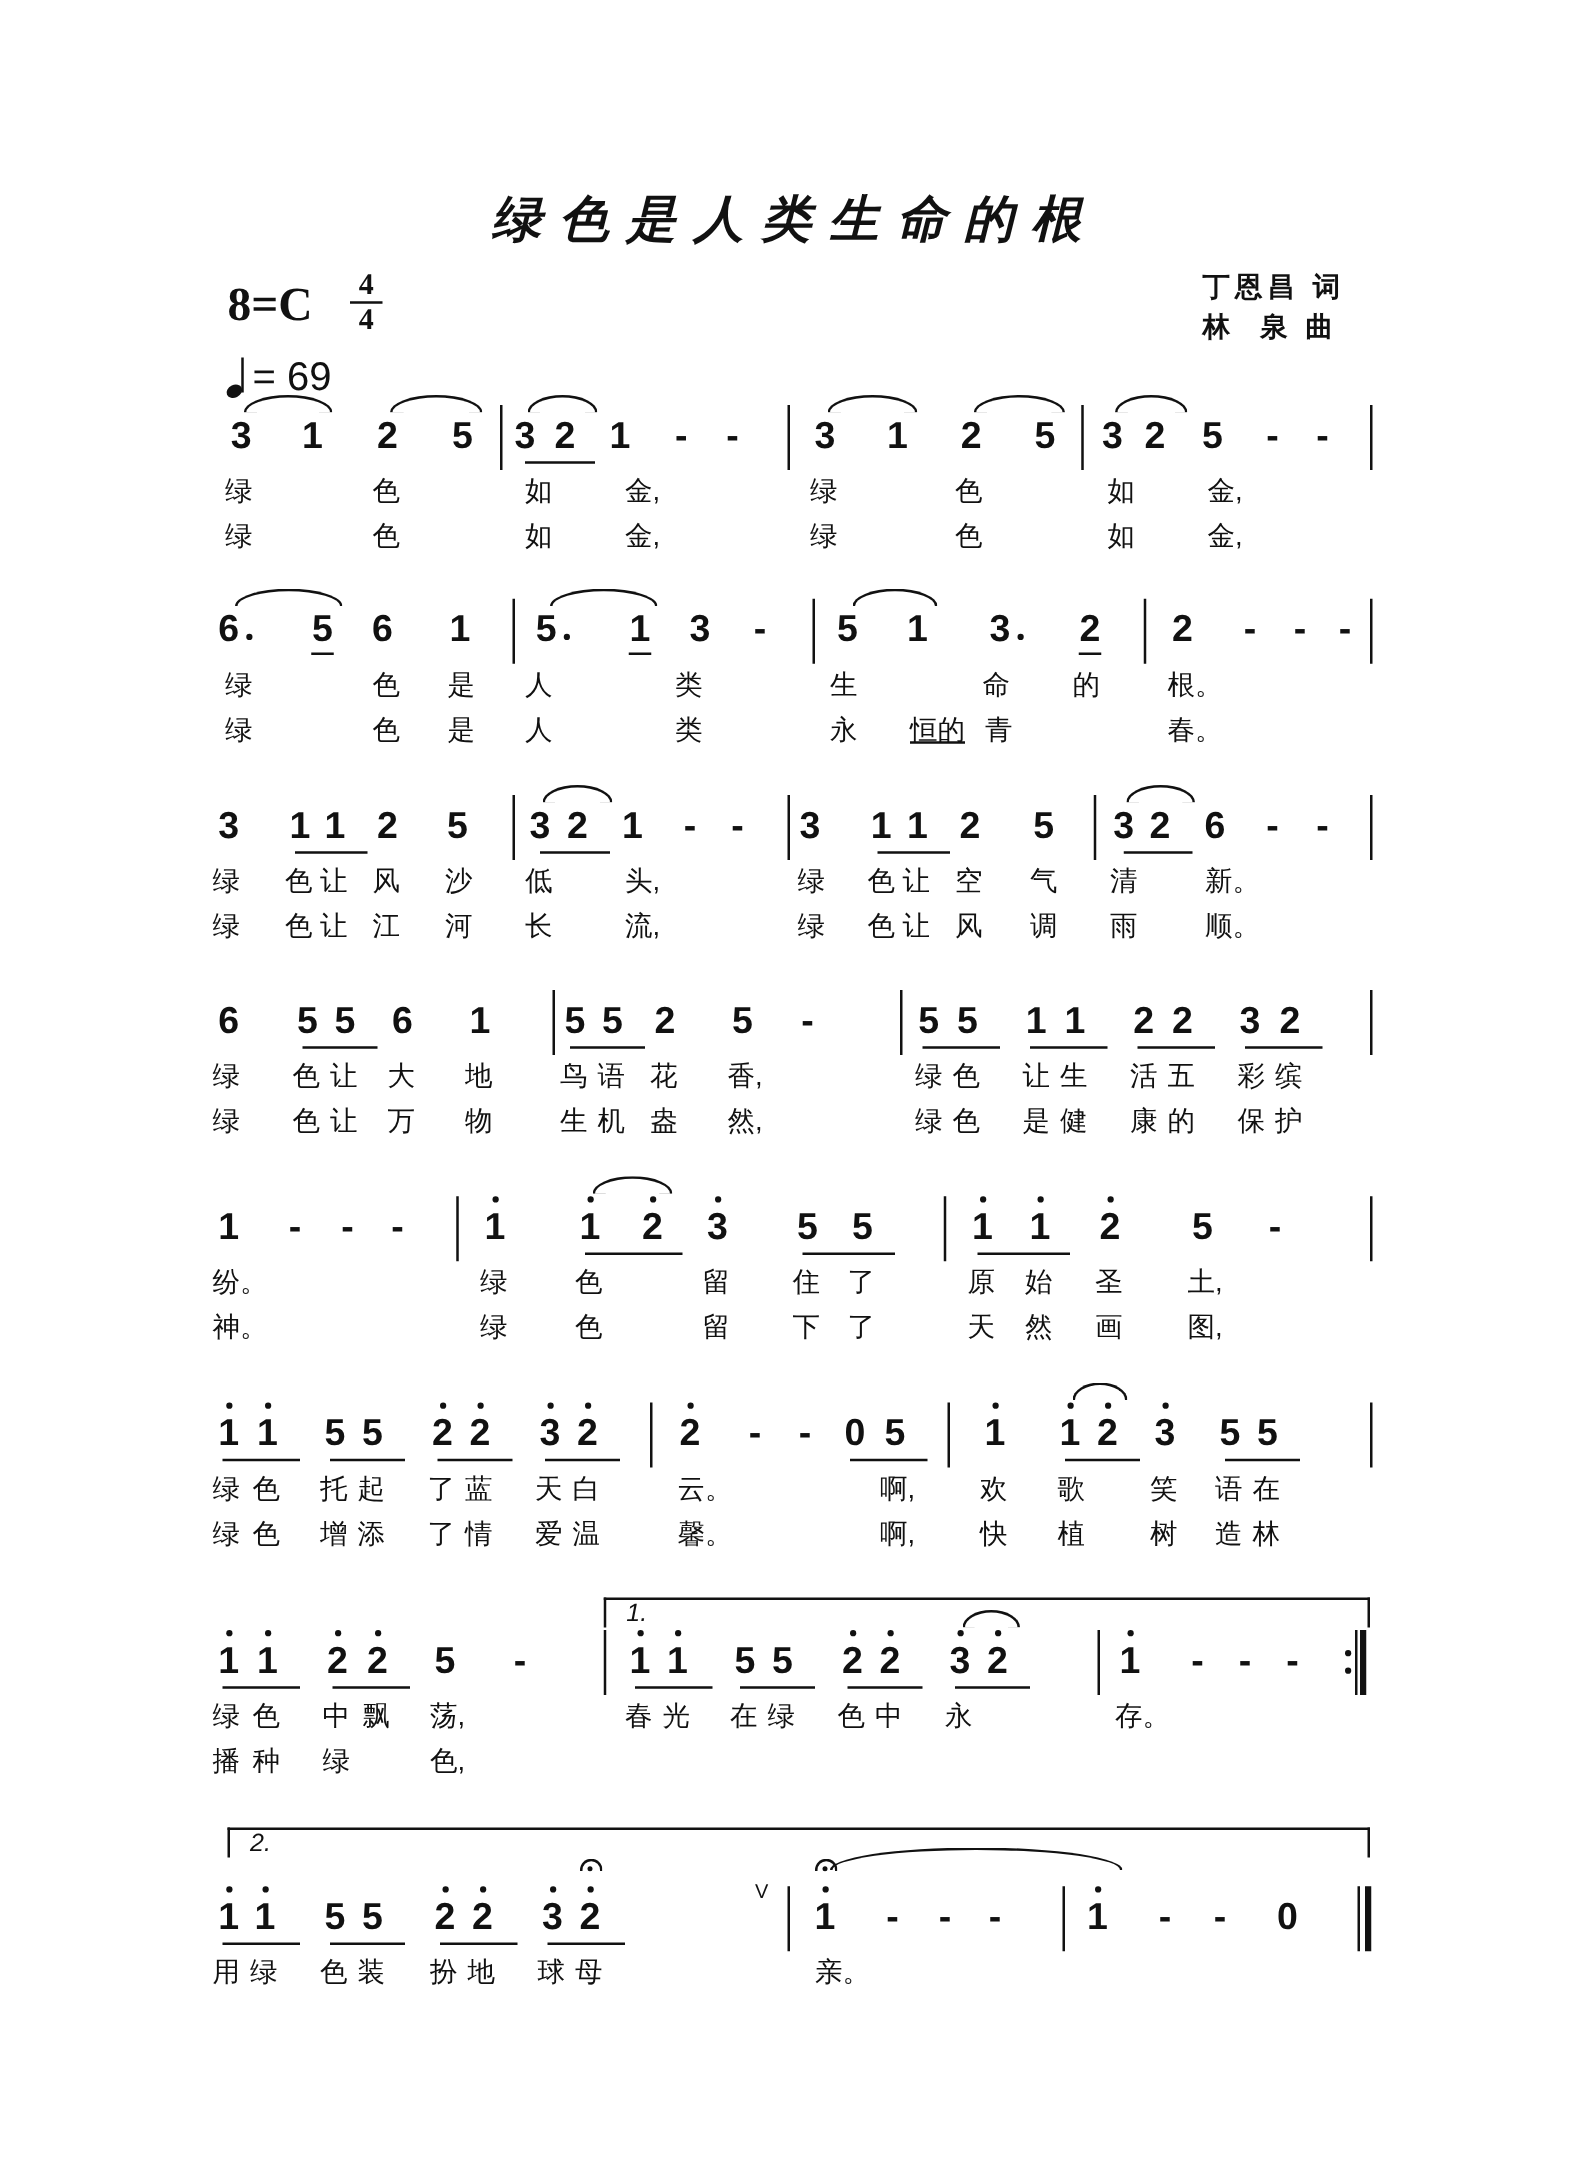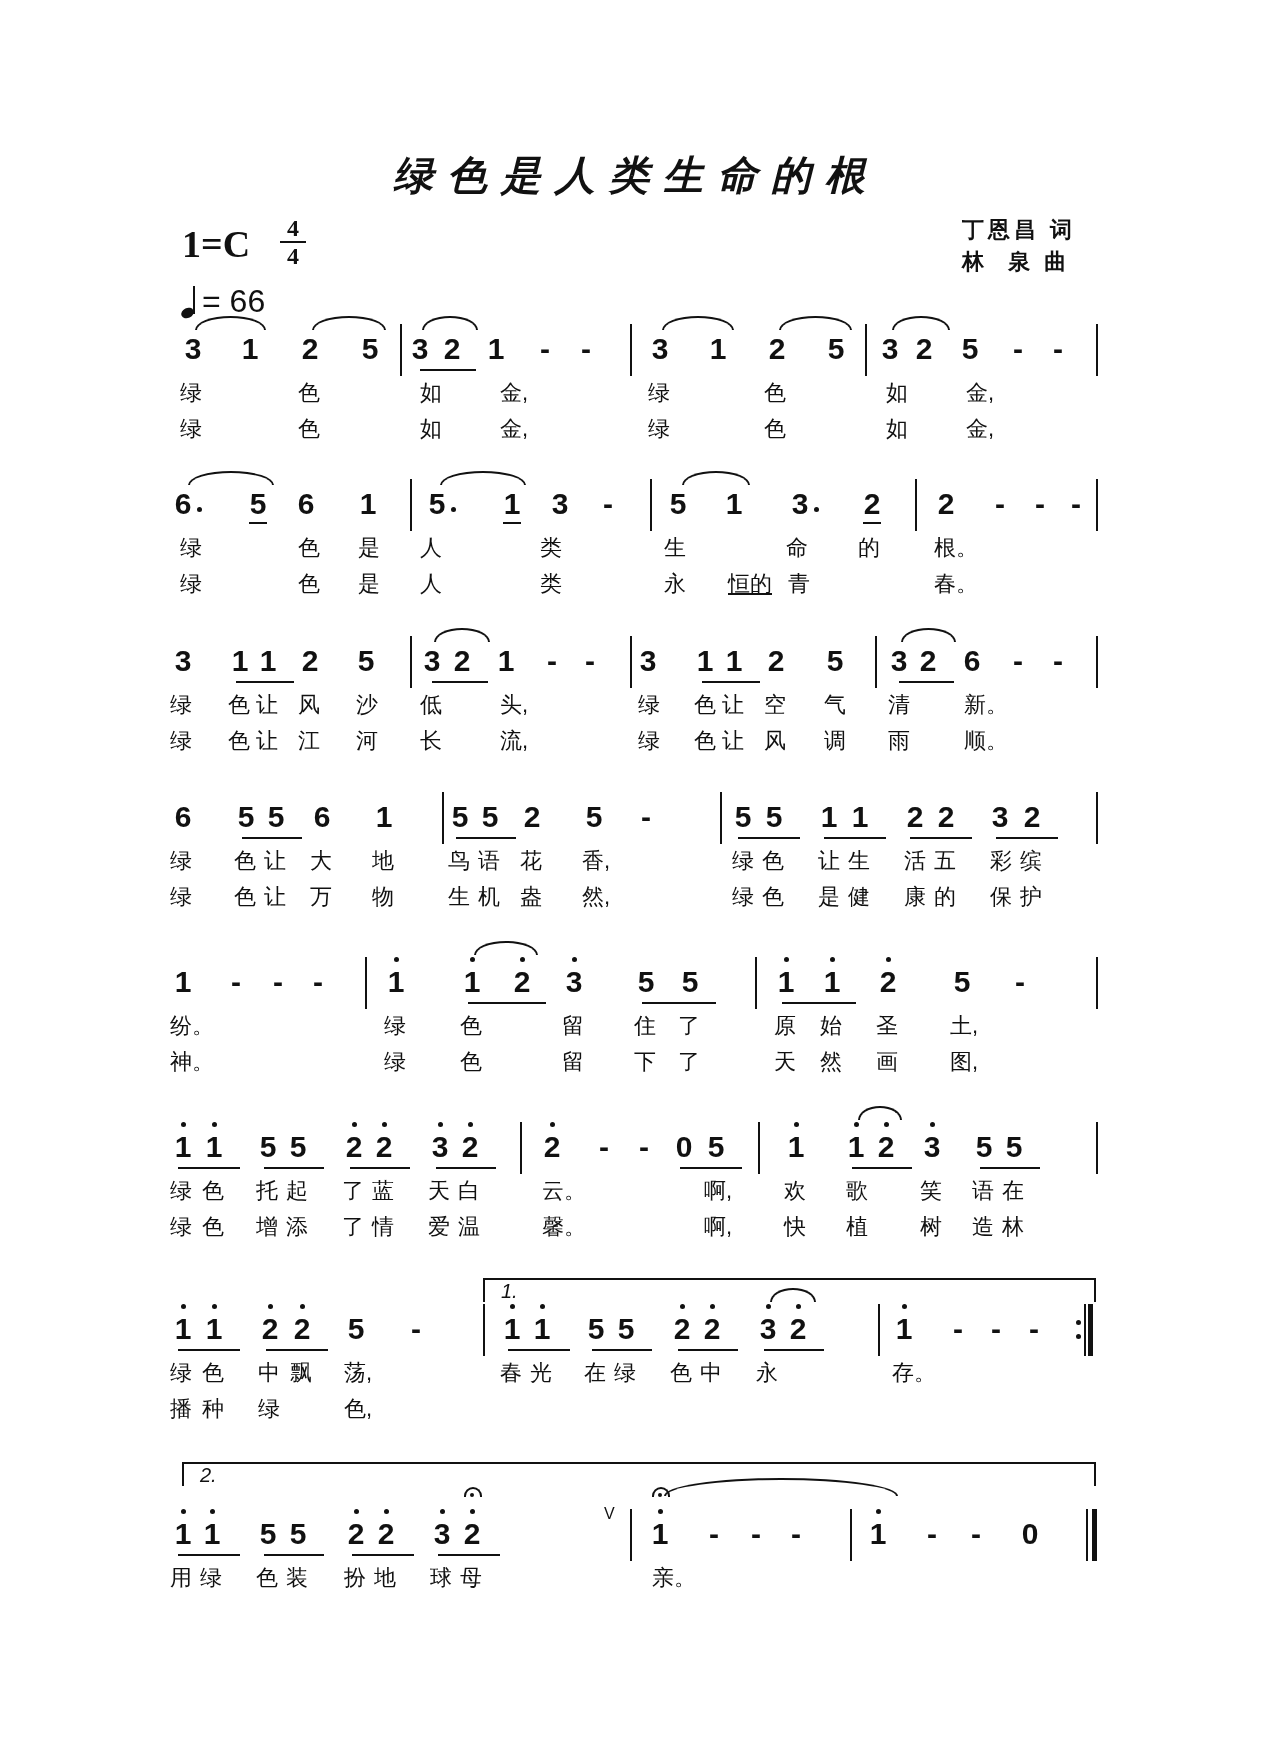--- a/index.html
+++ b/index.html
@@ -28,28 +28,28 @@
   .volta-label{font-style:italic;font-size:20px;}
   .fermata{width:14px;height:8px;border:2px solid #111;border-bottom:none;border-radius:10px 10px 0 0;}
   .fermata-dot{width:4px;height:4px;border-radius:50%;background:#111;}
   .breath{font-size:16px;}
   .repeat-dot{width:5px;height:5px;border-radius:50%;background:#111;}
 </style>
 </head>
 <body>
 
 <div class="abs title">绿色是人类生命的根</div>
-<div class="abs key">1=C</div>
+<div class="abs key">8=C</div>
 <div class="abs meter">
   <div>4</div>
   <div class="line"></div>
   <div>4</div>
 </div>
 <div class="abs tempo">
-  <span class="q"></span><span>= 66</span>
+  <span class="q"></span><span>= 69</span>
 </div>
 <div class="abs credits">
   <div>丁恩昌 词</div>
   <div style="white-space:pre">林  泉 曲</div>
 </div>
 
 <div id="score-area">
     <div class="abs note" style="left: 181px; top: 333px;">3</div>
     <div class="abs note" style="left: 238px; top: 333px;">1</div>
     <div class="abs note" style="left: 298px; top: 333px;">2</div>

